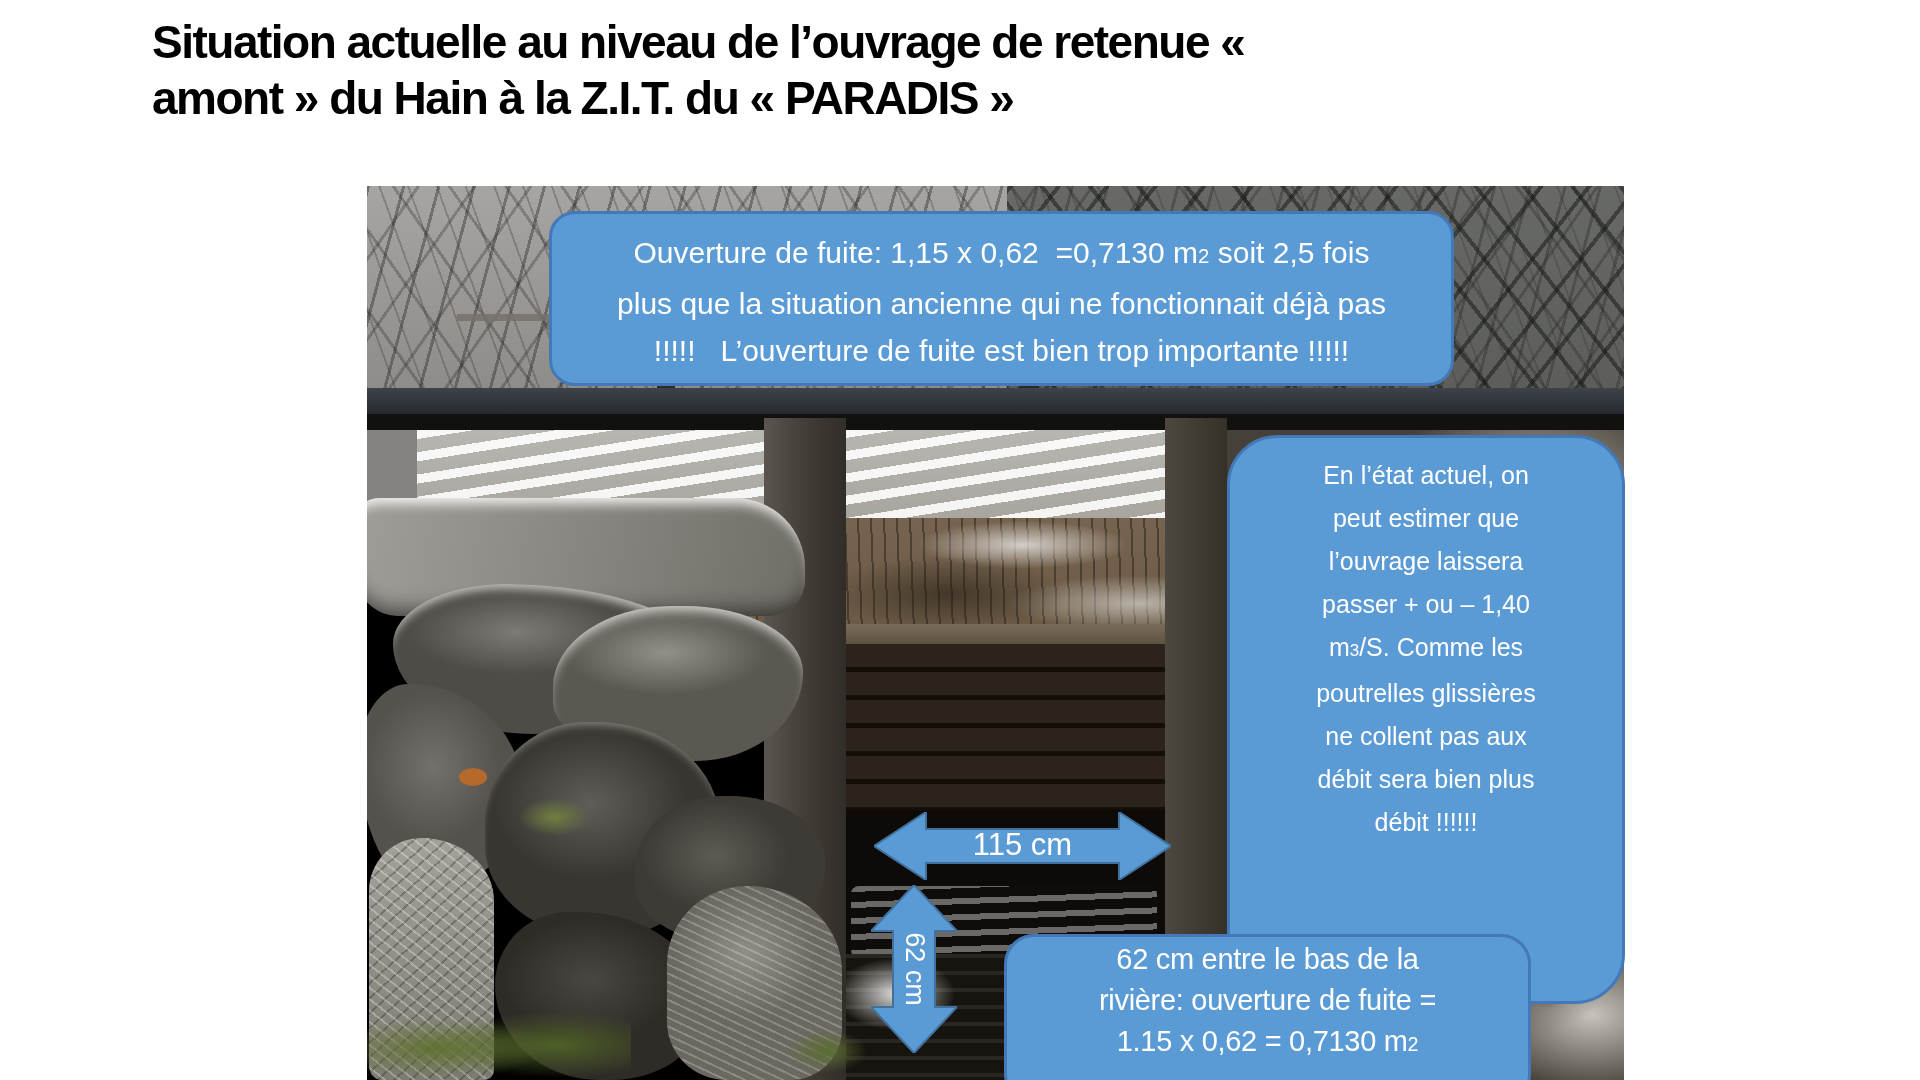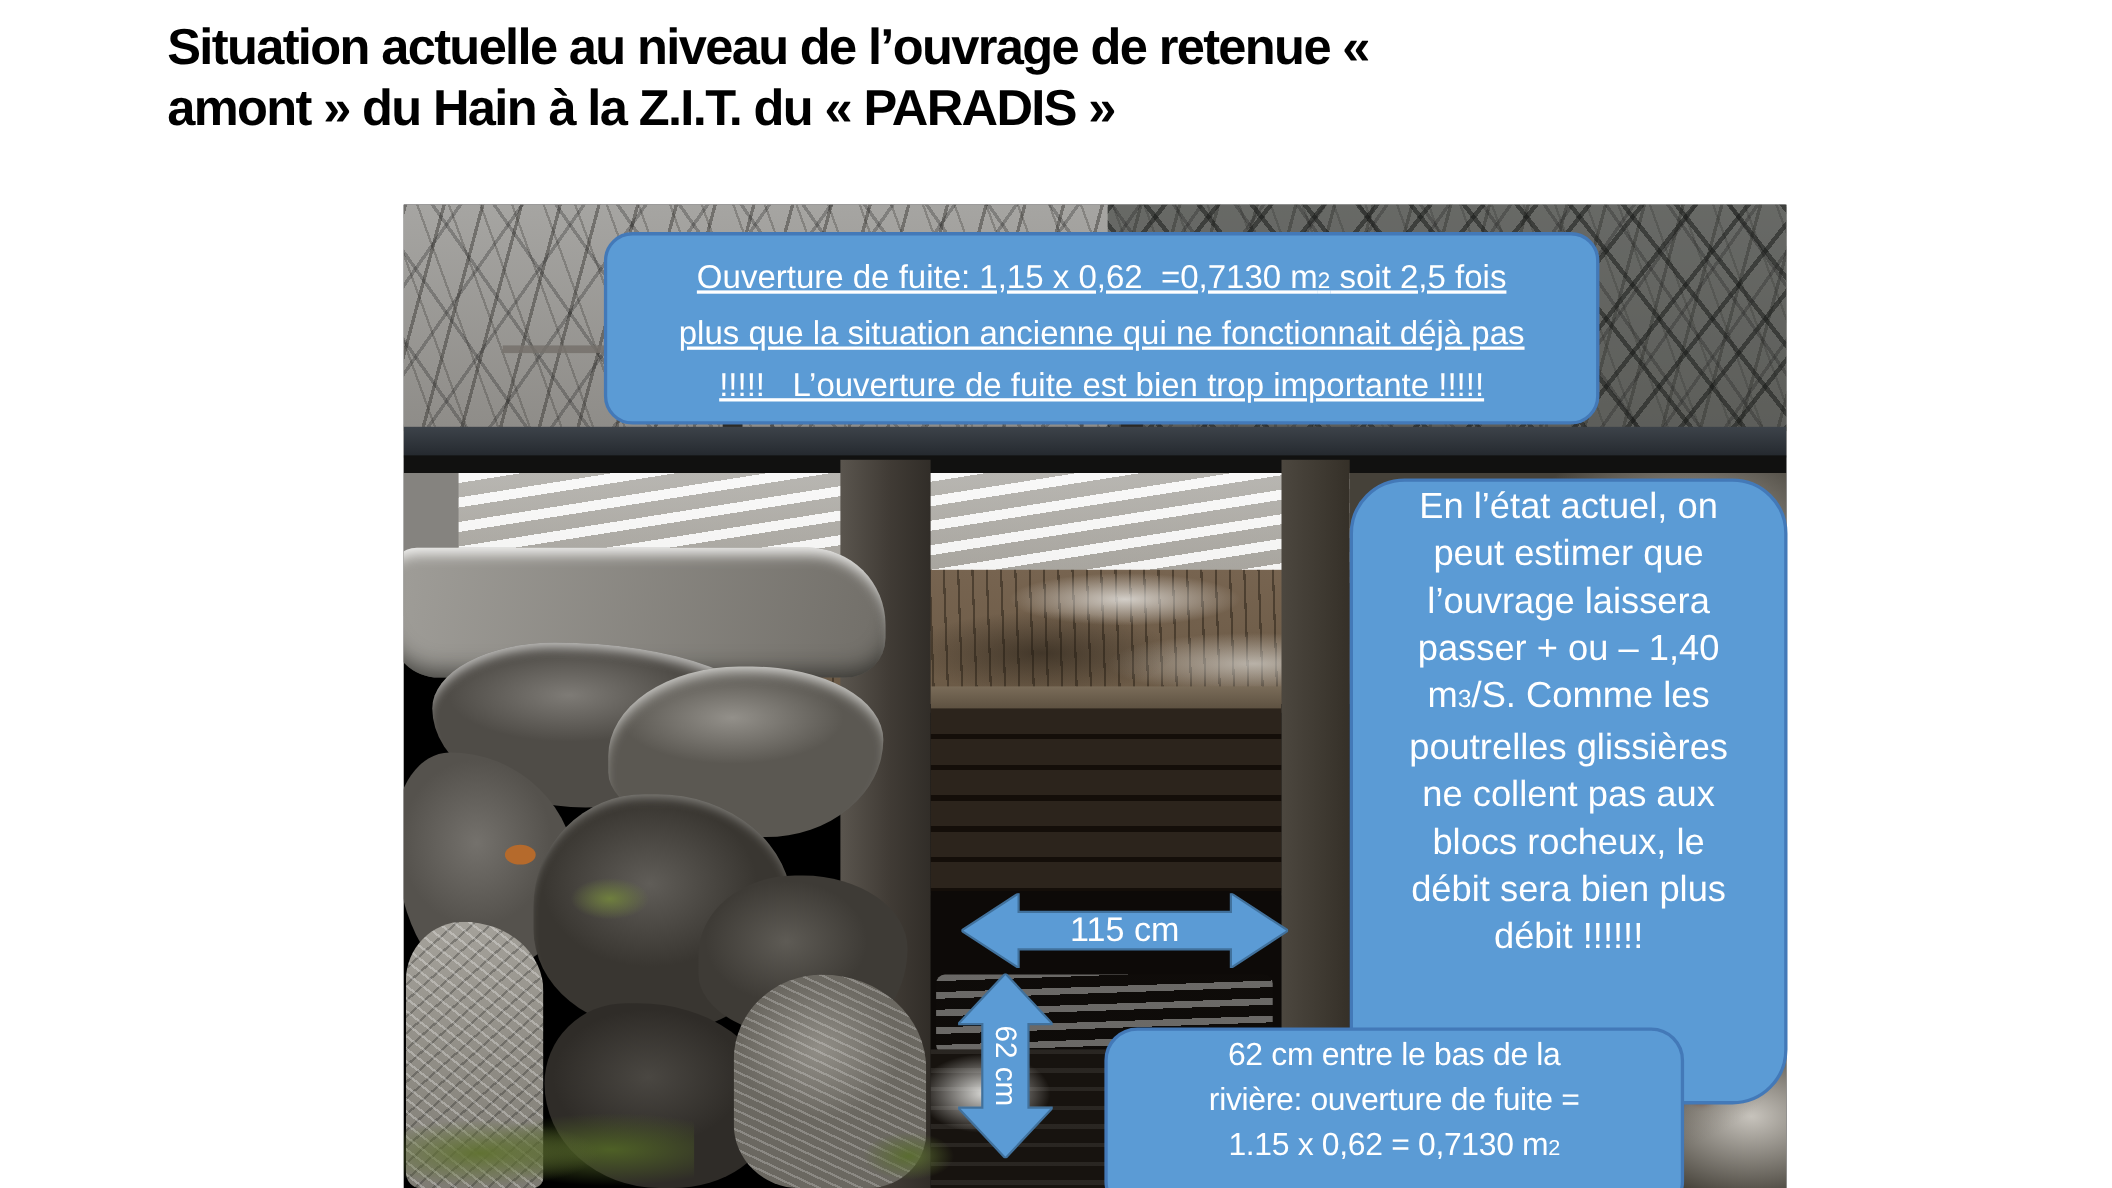--- a/index.html
+++ b/index.html
@@ -111,23 +111,23 @@
   .leaf { left:92px; top:582px; width:28px; height:18px; border-radius:50%; background:#b56a2c; }
   .painted-number { left:1142px; top:774px; font-size:46px; color:#bd5e2e;
     text-shadow:0 0 6px rgba(120,40,10,.8); }
 
   
   .callout { position:absolute; background:#5b9bd5; border:3px solid #4379b8; color:#fff;
     text-align:center; box-sizing:border-box; }
   .co-line { white-space:pre-wrap; }
   .sub { font-size:.68em; }
   .callout-top { left:515px; top:211px; width:905px; height:175px; border-radius:26px;
-    font-size:30px; line-height:47px; padding-top:15px;text-decoration:underline; }
+    font-size:30px; line-height:47px; padding-top:15px; }
   .callout-right { left:1193px; top:435px; width:398px; height:569px; border-radius:50px;
-    font-size:33px; line-height:43px; padding-top:0; }
+    font-size:25px; line-height:43px; padding-top:16px; }
   .callout-bottom { left:970px; top:934px; width:527px; height:170px; border-radius:30px;
     font-size:29px; line-height:41px; padding-top:2px; letter-spacing:-0.3px; }
 
   
   .h-arrow { position:absolute; left:840px; top:812px; width:297px; height:68px; }
   .h-arrow svg, .v-arrow svg { display:block; width:100%; height:100%; }
   .h-arrow-label { position:absolute; inset:0; display:flex; align-items:center; justify-content:center;
     color:#fff; font-size:31px; padding-bottom:2px; }
   .v-arrow { position:absolute; left:837px; top:885px; width:86px; height:168px; }
   .v-arrow-label { position:absolute; left:50%; top:50%;
@@ -203,21 +203,20 @@
     </div>
 
   <div class="callout callout-right">
       <div class="co-line"><span>En l’état actuel, on</span></div>
       <div class="co-line"><span>peut estimer que</span></div>
       <div class="co-line"><span>l’ouvrage laissera</span></div>
       <div class="co-line"><span>passer + ou – 1,40</span></div>
       <div class="co-line"><span>m</span><span class="sub">3</span><span>/S. Comme les</span></div>
       <div class="co-line"><span>poutrelles glissières</span></div>
       <div class="co-line"><span>ne collent pas aux</span></div>
-      <div class="co-line"><span>blocs rocheux, le</span></div>
       <div class="co-line"><span>débit sera bien plus</span></div>
       <div class="co-line"><span>débit !!!!!!</span></div>
     </div>
 
   <div class="callout callout-bottom">
       <div class="co-line"><span>62 cm entre le bas de la</span></div>
       <div class="co-line"><span>rivière: ouverture de fuite =</span></div>
       <div class="co-line"><span>1.15 x 0,62 = 0,7130 m</span><span class="sub">2</span></div>
     </div>
 

